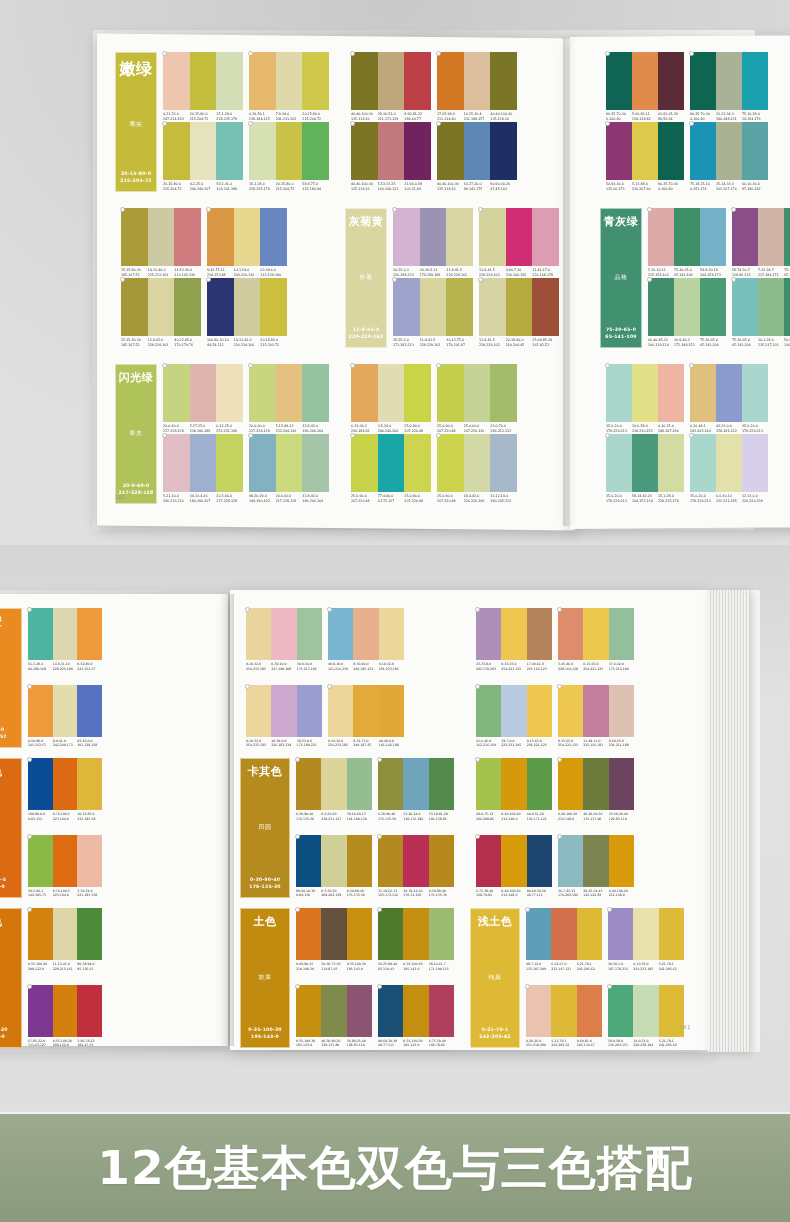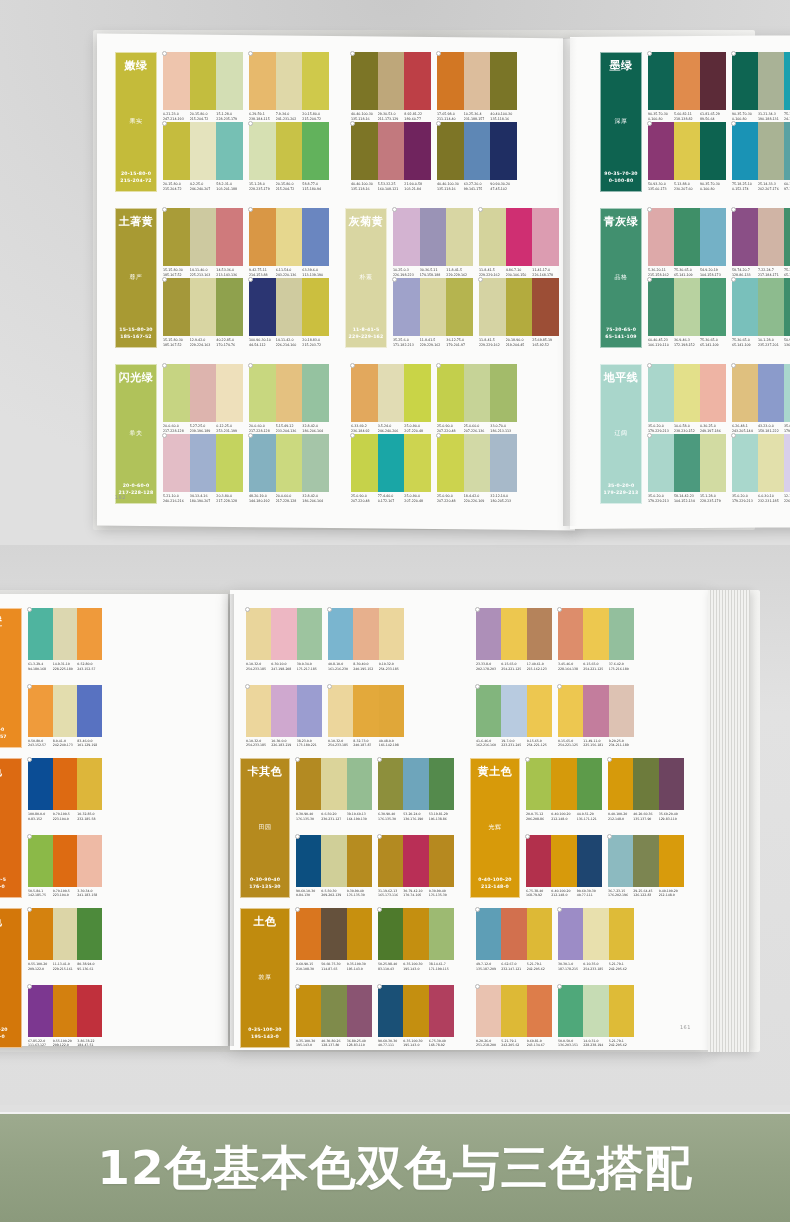--- a/index.html
+++ b/index.html
@@ -96,21 +96,21 @@
   <div class="page-stack" style="left:38px; top:8px; width:662px; height:500px; border-radius:2px;"></div>
   <div class="page" style="left:42px; top:14px; width:478px; height:492px;
               box-shadow:0 4px 14px rgba(0,0,0,.22); transform:skewY(0.6deg);"></div>
   <div class="page" style="left:515px; top:14px; width:265px; height:492px;
               box-shadow:0 4px 14px rgba(0,0,0,.20); transform:skewY(-0.4deg);"></div>
   <div class="gutter" style="left:508px; top:16px; height:488px;"></div>
 
   <div class="sheet" id="top-left-colA">
       <div class="section" style="width: 220px; height: 140px; position: absolute; left: 60px; top: 30px;">
         <div class="keycard" style="background: rgb(196, 187, 58); width: 42px; height: 140px;">
-          <div class="kc-name" style="color: rgb(255, 255, 255); font-size: 11px;">嫩绿</div>
+          <div class="kc-name" style="color: rgb(255, 255, 255); font-size: 16px;">嫩绿</div>
           <div class="kc-sub" style="color: rgb(255, 255, 255); font-size: 6px;">果实</div>
           <div class="kc-vals" style="color: rgb(255, 255, 255); font-size: 4.6px;">
             <div>20-15-80-0</div>
             <div>215-204-72</div>
           </div>
         </div>
         <div class="combos" style="margin-left: 6px;">
           <div class="comborow">
             <div class="combo" style="width: 80px; margin-right: 6px;">
               <div class="idx"></div>
@@ -199,28 +199,20 @@
                 <div class="v" style="font-size: 3.3px;">
                   <div>58-8-77-0</div>
                   <div>115-180-94</div>
                 </div>
               </div>
             </div>
           </div>
         </div>
       </div>
       <div class="section" style="width: 220px; height: 140px; position: absolute; left: 60px; top: 186px;">
-        <div class="keycard" style="background: rgb(168, 154, 51); width: 42px; height: 140px;">
-          <div class="kc-name" style="color: rgb(255, 255, 255); font-size: 11px;">土著黄</div>
-          <div class="kc-sub" style="color: rgb(255, 255, 255); font-size: 6px;">尊严</div>
-          <div class="kc-vals" style="color: rgb(255, 255, 255); font-size: 4.6px;">
-            <div>15-15-80-30</div>
-            <div>185-167-52</div>
-          </div>
-        </div>
         <div class="combos" style="margin-left: 6px;">
           <div class="comborow">
             <div class="combo" style="width: 80px; margin-right: 6px;">
               <div class="idx"></div>
               <div class="swatches" style="height: 58px;">
                 <div class="sw" style="background: rgb(169, 156, 56);"></div>
                 <div class="sw" style="background: rgb(205, 201, 160);"></div>
                 <div class="sw" style="background: rgb(207, 122, 124);"></div>
               </div>
               <div class="vals">
@@ -709,28 +701,20 @@
                 </div>
               </div>
             </div>
           </div>
         </div>
       </div>
     </div>
 
   <div class="sheet" id="top-right-col">
       <div class="section" style="width: 220px; height: 140px; position: absolute; left: 545px; top: 30px;">
-        <div class="keycard" style="background: rgb(14, 99, 80); width: 42px; height: 140px;">
-          <div class="kc-name" style="color: rgb(255, 255, 255); font-size: 11px;">墨绿</div>
-          <div class="kc-sub" style="color: rgb(255, 255, 255); font-size: 6px;">深厚</div>
-          <div class="kc-vals" style="color: rgb(255, 255, 255); font-size: 4.6px;">
-            <div>90-35-70-30</div>
-            <div>0-100-80</div>
-          </div>
-        </div>
         <div class="combos" style="margin-left: 6px;">
           <div class="comborow">
             <div class="combo" style="width: 78px; margin-right: 6px;">
               <div class="idx"></div>
               <div class="swatches" style="height: 58px;">
                 <div class="sw" style="background: rgb(15, 100, 83);"></div>
                 <div class="sw" style="background: rgb(224, 139, 76);"></div>
                 <div class="sw" style="background: rgb(92, 43, 56);"></div>
               </div>
               <div class="vals">
@@ -917,28 +901,20 @@
                 <div class="v" style="font-size: 3.3px;">
                   <div>50-9-40-0</div>
                   <div>136-187-160</div>
                 </div>
               </div>
             </div>
           </div>
         </div>
       </div>
       <div class="section" style="width: 220px; height: 140px; position: absolute; left: 545px; top: 342px;">
-        <div class="keycard" style="background: rgb(169, 214, 203); width: 42px; height: 140px;">
-          <div class="kc-name" style="color: rgb(255, 255, 255); font-size: 11px;">地平线</div>
-          <div class="kc-sub" style="color: rgb(255, 255, 255); font-size: 6px;">辽阔</div>
-          <div class="kc-vals" style="color: rgb(255, 255, 255); font-size: 4.6px;">
-            <div>35-0-20-0</div>
-            <div>179-229-213</div>
-          </div>
-        </div>
         <div class="combos" style="margin-left: 6px;">
           <div class="comborow">
             <div class="combo" style="width: 78px; margin-right: 6px;">
               <div class="idx"></div>
               <div class="swatches" style="height: 58px;">
                 <div class="sw" style="background: rgb(169, 214, 203);"></div>
                 <div class="sw" style="background: rgb(227, 224, 138);"></div>
                 <div class="sw" style="background: rgb(238, 180, 164);"></div>
               </div>
               <div class="vals">
@@ -1620,28 +1596,20 @@
                 <div class="v" style="font-size: 3.2px;">
                   <div>9-20-25-0</div>
                   <div>234-211-189</div>
                 </div>
               </div>
             </div>
           </div>
         </div>
       </div>
       <div class="section" style="width: 200px; height: 140px; position: absolute; left: 490px; top: 186px;">
-        <div class="keycard" style="background: rgb(215, 154, 10); width: 50px; height: 140px;">
-          <div class="kc-name" style="color: rgb(255, 255, 255); font-size: 11px;">黄土色</div>
-          <div class="kc-sub" style="color: rgb(255, 255, 255); font-size: 6px;">光辉</div>
-          <div class="kc-vals" style="color: rgb(255, 255, 255); font-size: 4.6px;">
-            <div>0-40-100-20</div>
-            <div>212-148-0</div>
-          </div>
-        </div>
         <div class="combos" style="margin-left: 6px;">
           <div class="comborow">
             <div class="combo" style="width: 76px; margin-right: 6px;">
               <div class="idx"></div>
               <div class="swatches" style="height: 52px;">
                 <div class="sw" style="background: rgb(166, 194, 78);"></div>
                 <div class="sw" style="background: rgb(213, 154, 11);"></div>
                 <div class="sw" style="background: rgb(93, 155, 74);"></div>
               </div>
               <div class="vals">
@@ -1724,20 +1692,28 @@
                 <div class="v" style="font-size: 3.2px;">
                   <div>0-40-100-20</div>
                   <div>212-148-0</div>
                 </div>
               </div>
             </div>
           </div>
         </div>
       </div>
       <div class="section" style="width: 200px; height: 140px; position: absolute; left: 490px; top: 336px;">
+        <div class="keycard" style="background: rgb(221, 185, 54); width: 50px; height: 140px;">
+          <div class="kc-name" style="color: rgb(255, 255, 255); font-size: 11px;">浅土色</div>
+          <div class="kc-sub" style="color: rgb(255, 255, 255); font-size: 6px;">纯真</div>
+          <div class="kc-vals" style="color: rgb(255, 255, 255); font-size: 4.6px;">
+            <div>5-21-79-1</div>
+            <div>242-205-62</div>
+          </div>
+        </div>
         <div class="combos" style="margin-left: 6px;">
           <div class="comborow">
             <div class="combo" style="width: 76px; margin-right: 6px;">
               <div class="idx"></div>
               <div class="swatches" style="height: 52px;">
                 <div class="sw" style="background: rgb(94, 158, 182);"></div>
                 <div class="sw" style="background: rgb(210, 112, 78);"></div>
                 <div class="sw" style="background: rgb(221, 185, 54);"></div>
               </div>
               <div class="vals">

